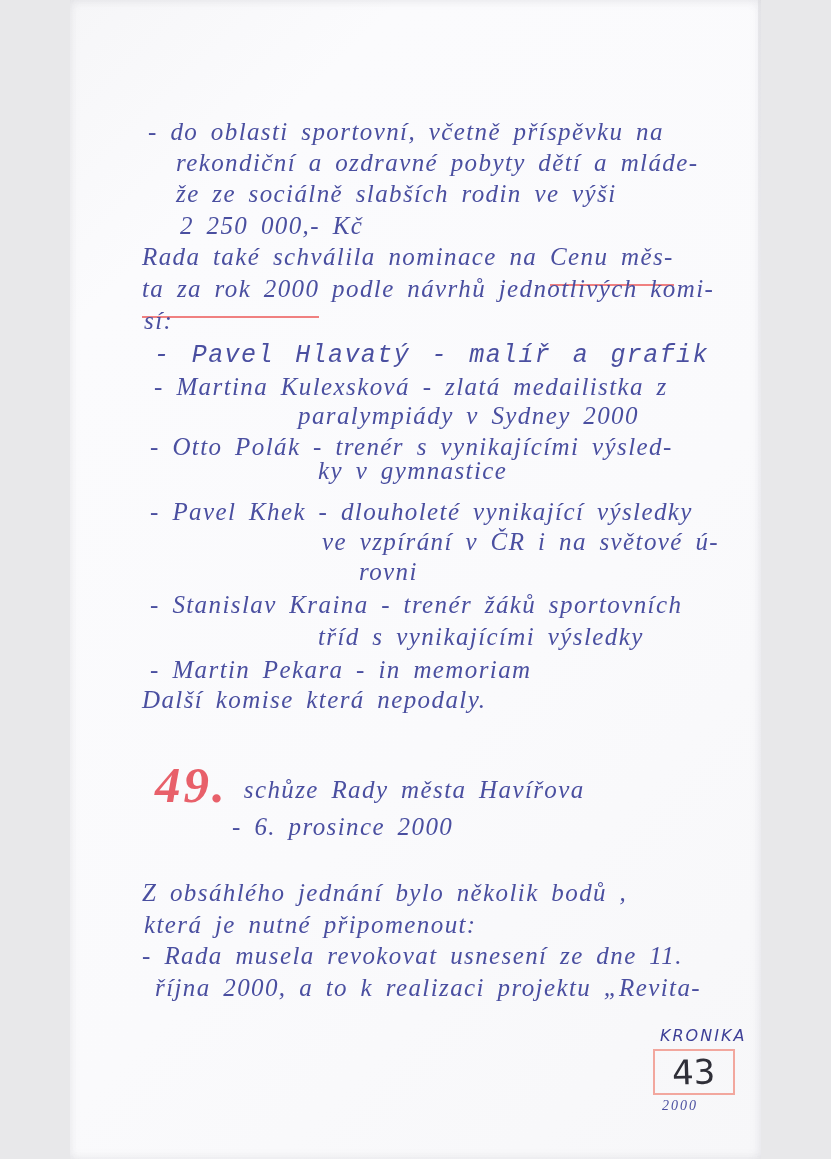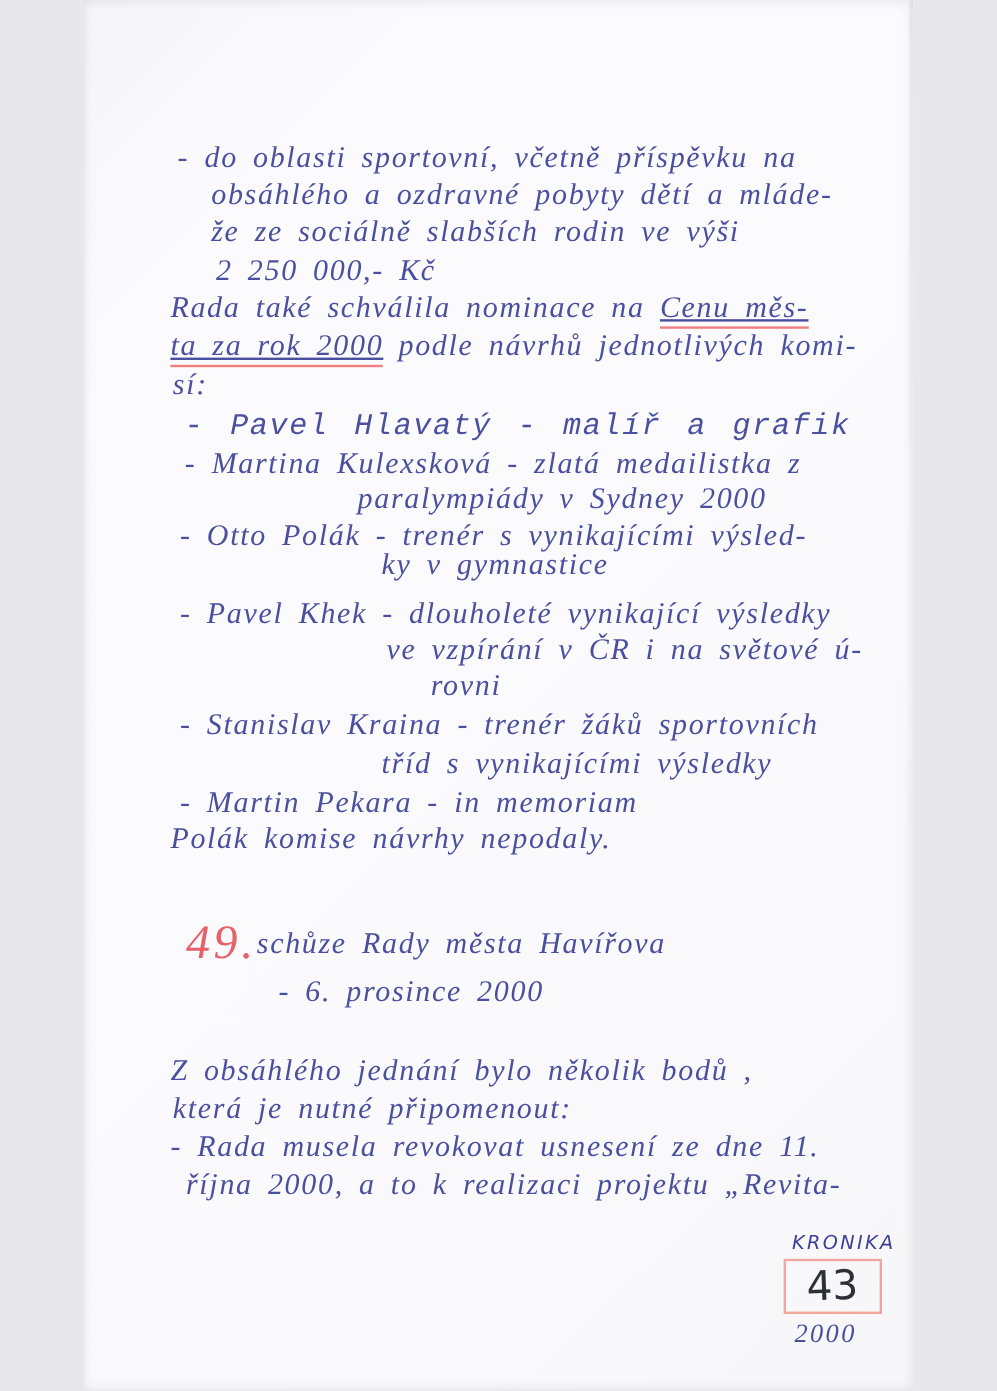--- a/index.html
+++ b/index.html
@@ -37,30 +37,30 @@
     font-family: "Liberation Serif", serif;
     font-style: italic;
     font-size: 25px;
     line-height: 30px;
     letter-spacing: 1.4px;
     word-spacing: 5px;
     color: var(--ink, #4a4fa0);
   }
   .u-red {
     border-bottom: 2px solid var(--red-underline, #f08080);
-    padding-bottom: 2px;
-    text-decoration: underline;
+    padding-bottom: 14px;
   }
   .ink-red { color: var(--red, #e8606a); }
   .big-number {
-    font-size: 40px;
+    font-size: 51px;
     line-height: 40px;
     letter-spacing: 3px;
+    margin-right: 16px;
     vertical-align: -4px;
-    font-weight: 400;
+    font-weight: 700;
   }
   .stamp {
     position: absolute;
     left: 578px;
     top: 1026px;
     width: 150px;
   }
   .stamp-label {
     font-family: "DejaVu Sans", sans-serif;
     font-style: italic;
@@ -83,50 +83,50 @@
     font-family: "DejaVu Sans", sans-serif;
     font-size: 34px;
     color: var(--stamp-number, #2f2f38);
     transform: rotate(-2deg);
   }
   .stamp-year {
     margin-top: 3px;
     margin-left: 14px;
     font-family: "Liberation Serif", serif;
     font-style: italic;
-    font-size: 22px;
+    font-size: 14px;
     letter-spacing: 2px;
     color: var(--ink, #4a4fa0);
   }
 </style>
 </head>
 <body>
 
 <div class="page">
 
   <div>
       <div class="hw-line" style="left: 78px; top: 117px;"><span>- do oblasti sportovní, včetně příspěvku na</span></div>
-      <div class="hw-line" style="left: 106px; top: 148px;"><span>obsáhlého a ozdravné pobyty dětí a mláde-</span></div>
+      <div class="hw-line" style="left: 106px; top: 148px;"><span>rekondiční a ozdravné pobyty dětí a mláde-</span></div>
       <div class="hw-line" style="left: 106px; top: 179px;"><span>že ze sociálně slabších rodin ve výši</span></div>
       <div class="hw-line" style="left: 110px; top: 211px;"><span>2 250 000,- Kč</span></div>
       <div class="hw-line" style="left: 72px; top: 242px;"><span>Rada také schválila nominace na </span><span class="u-red">Cenu měs-</span></div>
       <div class="hw-line" style="left: 72px; top: 274px;"><span class="u-red">ta za rok 2000</span><span> podle návrhů jednotlivých komi-</span></div>
       <div class="hw-line" style="left: 74px; top: 306px;"><span>sí:</span></div>
       <div class="hw-line" style="left: 84px; top: 341px; font-family: Liberation Mono, monospace;"><span>- Pavel Hlavatý - malíř a grafik</span></div>
       <div class="hw-line" style="left: 84px; top: 372px;"><span>- Martina Kulexsková - zlatá medailistka z</span></div>
       <div class="hw-line" style="left: 228px; top: 401px;"><span>paralympiády v Sydney 2000</span></div>
       <div class="hw-line" style="left: 80px; top: 432px;"><span>- Otto Polák - trenér s vynikajícími výsled-</span></div>
       <div class="hw-line" style="left: 248px; top: 456px;"><span>ky v gymnastice</span></div>
       <div class="hw-line" style="left: 80px; top: 497px;"><span>- Pavel Khek -  dlouholeté vynikající výsledky</span></div>
       <div class="hw-line" style="left: 252px; top: 527px;"><span>ve vzpírání v ČR i na světové ú-</span></div>
       <div class="hw-line" style="left: 255px; top: 557px; margin-left: 34px;"><span>rovni</span></div>
       <div class="hw-line" style="left: 80px; top: 590px;"><span>- Stanislav Kraina - trenér žáků sportovních</span></div>
       <div class="hw-line" style="left: 248px; top: 622px;"><span>tříd s vynikajícími výsledky</span></div>
       <div class="hw-line" style="left: 80px; top: 655px;"><span>- Martin Pekara - in memoriam</span></div>
-      <div class="hw-line" style="left: 72px; top: 685px;"><span>Polák komise návrhy nepodaly.</span></div>
+      <div class="hw-line" style="left: 72px; top: 685px;"><span>Další komise která nepodaly.</span></div>
       <div class="hw-line" style="left: 85px; top: 765px;"><span class="ink-red big-number">49.</span><span>schůze Rady města Havířova</span></div>
       <div class="hw-line" style="left: 162px; top: 812px;"><span>- 6. prosince 2000</span></div>
       <div class="hw-line" style="left: 72px; top: 878px;"><span>Z obsáhlého jednání bylo několik bodů ,</span></div>
       <div class="hw-line" style="left: 74px; top: 910px;"><span>která je nutné připomenout:</span></div>
       <div class="hw-line" style="left: 72px; top: 941px;"><span>- Rada musela revokovat usnesení ze dne 11.</span></div>
       <div class="hw-line" style="left: 85px; top: 973px;"><span>října 2000, a to k realizaci projektu „Revita-</span></div>
     </div>
 
   <div class="stamp">
     <div class="stamp-label">KRONIKA</div>

